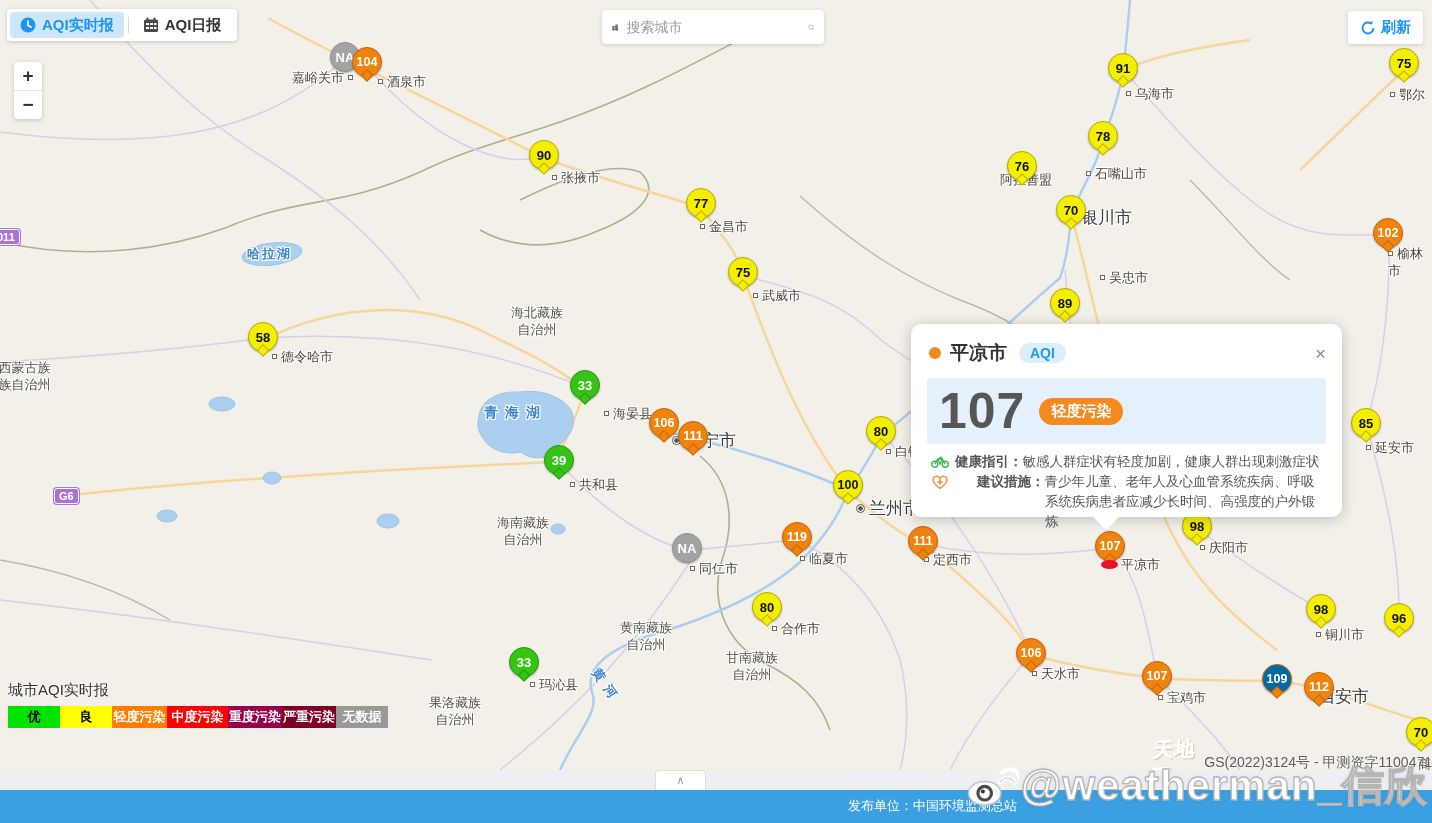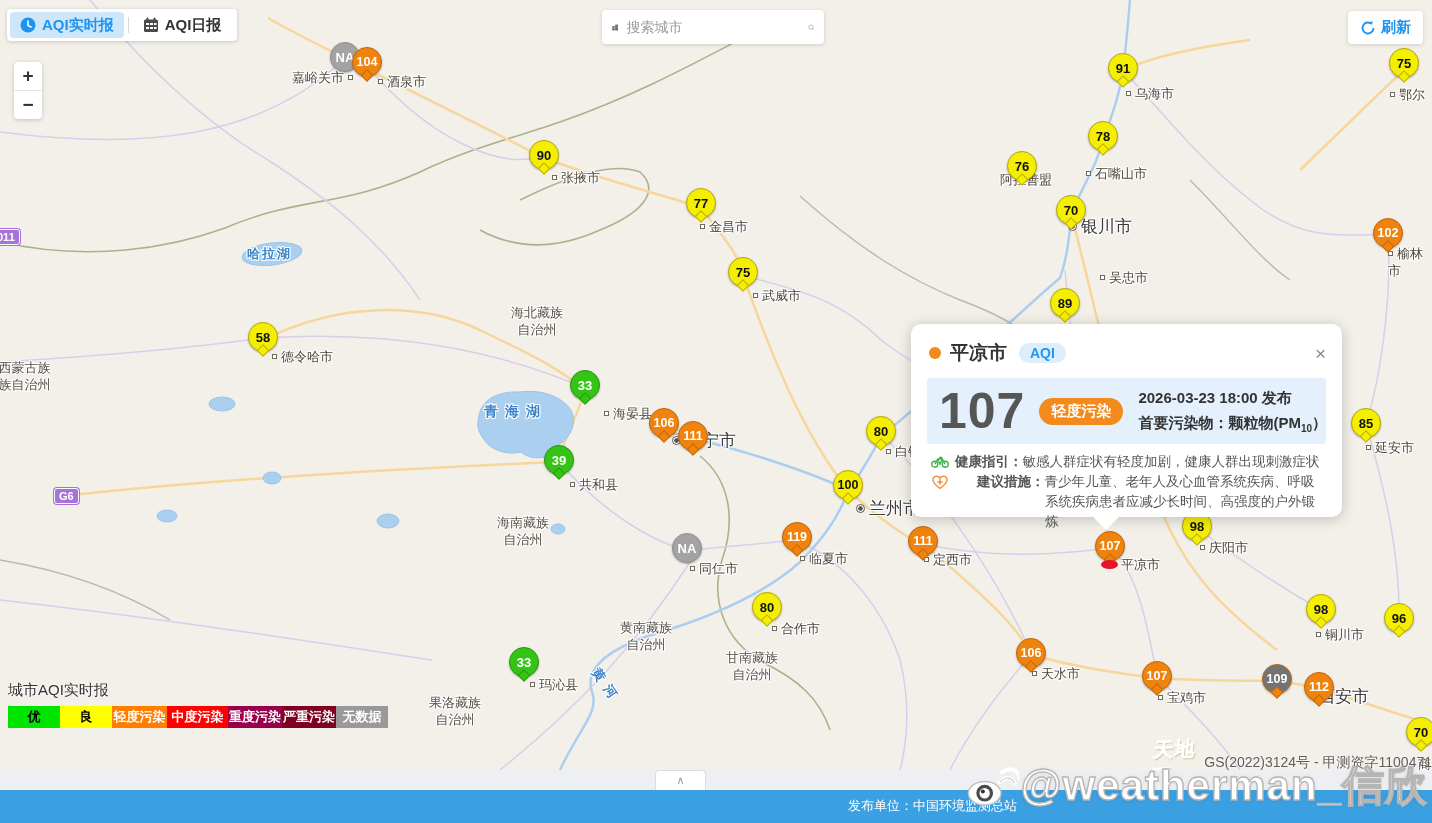--- a/index.html
+++ b/index.html
@@ -195,21 +195,21 @@
         <div class="maplabel city" style="left: 690px; top: 561px;"><span class="sq"></span>同仁市</div>
         <div class="maplabel city" style="left: 800px; top: 551px;"><span class="sq"></span>临夏市</div>
         <div class="maplabel capital" style="left: 856px; top: 498px;"><span class="capdot"></span>兰州市</div>
         <div class="maplabel city" style="left: 886px; top: 444px;"><span class="sq"></span>白银市</div>
         <div class="maplabel city" style="left: 924px; top: 552px;"><span class="sq"></span>定西市</div>
         <div class="maplabel city" style="left: 772px; top: 621px;"><span class="sq"></span>合作市</div>
         <div class="maplabel city" style="left: 530px; top: 677px;"><span class="sq"></span>玛沁县</div>
         <div class="maplabel city" style="left: 1126px; top: 86px;"><span class="sq"></span>乌海市</div>
         <div class="maplabel city" style="left: 1086px; top: 166px;"><span class="sq"></span>石嘴山市</div>
         <div class="maplabel city" style="left: 1000px; top: 172px;">阿拉善盟</div>
-        <div class="maplabel capital" style="left: 1068px; top: 216px;"><span class="capdot"></span>银川市</div>
+        <div class="maplabel capital" style="left: 1068px; top: 207px;"><span class="capdot"></span>银川市</div>
         <div class="maplabel city" style="left: 1068px; top: 270px; margin-left: 32px;"><span class="sq"></span>吴忠市</div>
         <div class="maplabel city" style="left: 1390px; top: 87px;"><span class="sq"></span>鄂尔</div>
         <div class="maplabel city" style="left: 1388px; top: 246px;"><span class="sq"></span>榆林市</div>
         <div class="maplabel city" style="left: 1366px; top: 440px;"><span class="sq"></span>延安市</div>
         <div class="maplabel city" style="left: 1200px; top: 540px;"><span class="sq"></span>庆阳市</div>
         <div class="maplabel city" style="left: 1121px; top: 557px;">平凉市</div>
         <div class="maplabel city" style="left: 1032px; top: 666px;"><span class="sq"></span>天水市</div>
         <div class="maplabel city" style="left: 1158px; top: 690px;"><span class="sq"></span>宝鸡市</div>
         <div class="maplabel city" style="left: 1316px; top: 627px;"><span class="sq"></span>铜川市</div>
         <div class="maplabel capital" style="left: 1318px; top: 686px;">西安市</div>
@@ -220,21 +220,21 @@
 自治州</div>
         <div class="maplabel region" style="left: 646px; top: 620px;">黄南藏族
 自治州</div>
         <div class="maplabel region" style="left: 752px; top: 650px;">甘南藏族
 自治州</div>
         <div class="maplabel region" style="left: 455px; top: 695px;">果洛藏族
 自治州</div>
         <div class="maplabel region" style="left: 18px; top: 360px;">海西蒙古族
 藏族自治州</div>
         <div class="maplabel water" style="left: 247px; top: 246px;">哈拉湖</div>
-        <div class="maplabel water lake-big" style="left: 484px; top: 403px; font-family: Liberation Serif, serif;">青海湖</div>
+        <div class="maplabel water lake-big" style="left: 484px; top: 403px;">青海湖</div>
         <div class="maplabel water river" style="left: 586px; top: 678px;">黄河</div>
         <div class="shield" style="left: 54px; top: 488px;">G6</div>
         <div class="shield" style="left: -8px; top: 229px;">011</div>
       </div>
     <div id="marker-layer">
         <div class="marker" title="嘉峪关市" style="left: 330px; top: 42px; background: rgb(163, 163, 163); border-color: rgb(144, 144, 144); color: rgb(255, 255, 255);">NA</div>
         <div class="marker" title="酒泉市" style="left: 352px; top: 47px; background: rgb(239, 131, 13); border-color: rgb(193, 102, 10); color: rgb(255, 255, 255); font-size: 12.5px;">104<span class="tail" style="background: rgb(239, 131, 13); border-color: rgb(193, 102, 10);"></span></div>
         <div class="marker" title="张掖市" style="left: 529px; top: 140px; background: rgb(244, 238, 0); border-color: rgb(183, 169, 10); color: rgb(17, 17, 17);">90<span class="tail" style="background: rgb(244, 238, 0); border-color: rgb(183, 169, 10);"></span></div>
         <div class="marker" title="金昌市" style="left: 686px; top: 188px; background: rgb(244, 238, 0); border-color: rgb(183, 169, 10); color: rgb(17, 17, 17);">77<span class="tail" style="background: rgb(244, 238, 0); border-color: rgb(183, 169, 10);"></span></div>
         <div class="marker" title="武威市" style="left: 728px; top: 257px; background: rgb(244, 238, 0); border-color: rgb(183, 169, 10); color: rgb(17, 17, 17);">75<span class="tail" style="background: rgb(244, 238, 0); border-color: rgb(183, 169, 10);"></span></div>
@@ -258,40 +258,36 @@
         <div class="marker" title="鄂尔" style="left: 1389px; top: 48px; background: rgb(244, 238, 0); border-color: rgb(183, 169, 10); color: rgb(17, 17, 17);">75<span class="tail" style="background: rgb(244, 238, 0); border-color: rgb(183, 169, 10);"></span></div>
         <div class="marker" title="榆林市" style="left: 1373px; top: 218px; background: rgb(239, 131, 13); border-color: rgb(193, 102, 10); color: rgb(255, 255, 255); font-size: 12.5px;">102<span class="tail" style="background: rgb(239, 131, 13); border-color: rgb(193, 102, 10);"></span></div>
         <div class="marker" title="延安市" style="left: 1351px; top: 408px; background: rgb(244, 238, 0); border-color: rgb(183, 169, 10); color: rgb(17, 17, 17);">85<span class="tail" style="background: rgb(244, 238, 0); border-color: rgb(183, 169, 10);"></span></div>
         <div class="marker" title="平凉市" style="left: 1095px; top: 531px; background: rgb(239, 131, 13); border-color: rgb(193, 102, 10); color: rgb(255, 255, 255); font-size: 12.5px;">107<span class="tail" style="background: rgb(239, 131, 13); border-color: rgb(193, 102, 10);"></span></div>
         <div class="sel-dot" style="background: rgb(232, 18, 44); left: 1101px; top: 560px;"></div>
         <div class="marker" title="庆阳市" style="left: 1182px; top: 511px; background: rgb(244, 238, 0); border-color: rgb(183, 169, 10); color: rgb(17, 17, 17);">98<span class="tail" style="background: rgb(244, 238, 0); border-color: rgb(183, 169, 10);"></span></div>
         <div class="marker" title="天水市" style="left: 1016px; top: 638px; background: rgb(239, 131, 13); border-color: rgb(193, 102, 10); color: rgb(255, 255, 255); font-size: 12.5px;">106<span class="tail" style="background: rgb(239, 131, 13); border-color: rgb(193, 102, 10);"></span></div>
         <div class="marker" title="宝鸡市" style="left: 1142px; top: 661px; background: rgb(239, 131, 13); border-color: rgb(193, 102, 10); color: rgb(255, 255, 255); font-size: 12.5px;">107<span class="tail" style="background: rgb(239, 131, 13); border-color: rgb(193, 102, 10);"></span></div>
         <div class="marker" title="铜川市" style="left: 1306px; top: 594px; background: rgb(244, 238, 0); border-color: rgb(183, 169, 10); color: rgb(17, 17, 17);">98<span class="tail" style="background: rgb(244, 238, 0); border-color: rgb(183, 169, 10);"></span></div>
         <div class="marker" style="left: 1384px; top: 603px; background: rgb(244, 238, 0); border-color: rgb(183, 169, 10); color: rgb(17, 17, 17);">96<span class="tail" style="background: rgb(244, 238, 0); border-color: rgb(183, 169, 10);"></span></div>
-        <div class="marker" title="西安市" style="left: 1262px; top: 664px; background: #737373; border-color: rgb(193, 102, 10); color: rgb(255, 255, 255); font-size: 12.5px; text-align: right;">109<span class="tail" style="background: rgb(239, 131, 13); border-color: rgb(193, 102, 10);"></span></div>
+        <div class="marker" title="西安市" style="left: 1262px; top: 664px; background: #0369a1; border-color: rgb(193, 102, 10); color: rgb(255, 255, 255); font-size: 12.5px; text-align: right;">109<span class="tail" style="background: rgb(239, 131, 13); border-color: rgb(193, 102, 10);"></span></div>
         <div class="marker" title="西安市" style="left: 1304px; top: 672px; background: rgb(239, 131, 13); border-color: rgb(193, 102, 10); color: rgb(255, 255, 255); font-size: 12.5px;">112<span class="tail" style="background: rgb(239, 131, 13); border-color: rgb(193, 102, 10);"></span></div>
         <div class="marker" title="商" style="left: 1406px; top: 717px; background: rgb(244, 238, 0); border-color: rgb(183, 169, 10); color: rgb(17, 17, 17);">70<span class="tail" style="background: rgb(244, 238, 0); border-color: rgb(183, 169, 10);"></span></div>
       </div>
 
     <div class="popup">
       <div class="ptr"></div>
       <div class="popup-head">
         <span class="popup-dot"></span>
         <span class="popup-city">平凉市</span>
         <span class="popup-badge">AQI</span>
         <span class="popup-close">×</span>
       </div>
       <div class="popup-panel">
         <span class="popup-aqi">107</span>
         <span class="popup-level">轻度污染</span>
-        <div class="popup-right">
-          <span class="popup-time">2026-03-23 18:00 发布</span>
-          <span class="popup-poll"><span>首要污染物：颗粒物(PM</span><sub>10</sub><span>）</span></span>
-        </div>
       </div>
       <div class="popup-tips">
         <div class="tip-row">
           <svg class="tip-icon" viewBox="0 0 24 18" fill="none" stroke="#3cb34a" stroke-width="1.8">
             <circle cx="5" cy="12" r="4"></circle>
               <circle cx="19" cy="12" r="4"></circle>
             <path d="M5,12 L9,5 L15,5 L19,12 M9,5 L12,12 L15,5 M11,3 h4"></path>
           </svg>
           <div class="tip-text"><b>健康指引：</b><span>敏感人群症状有轻度加剧，健康人群出现刺激症状</span></div>
         </div>

